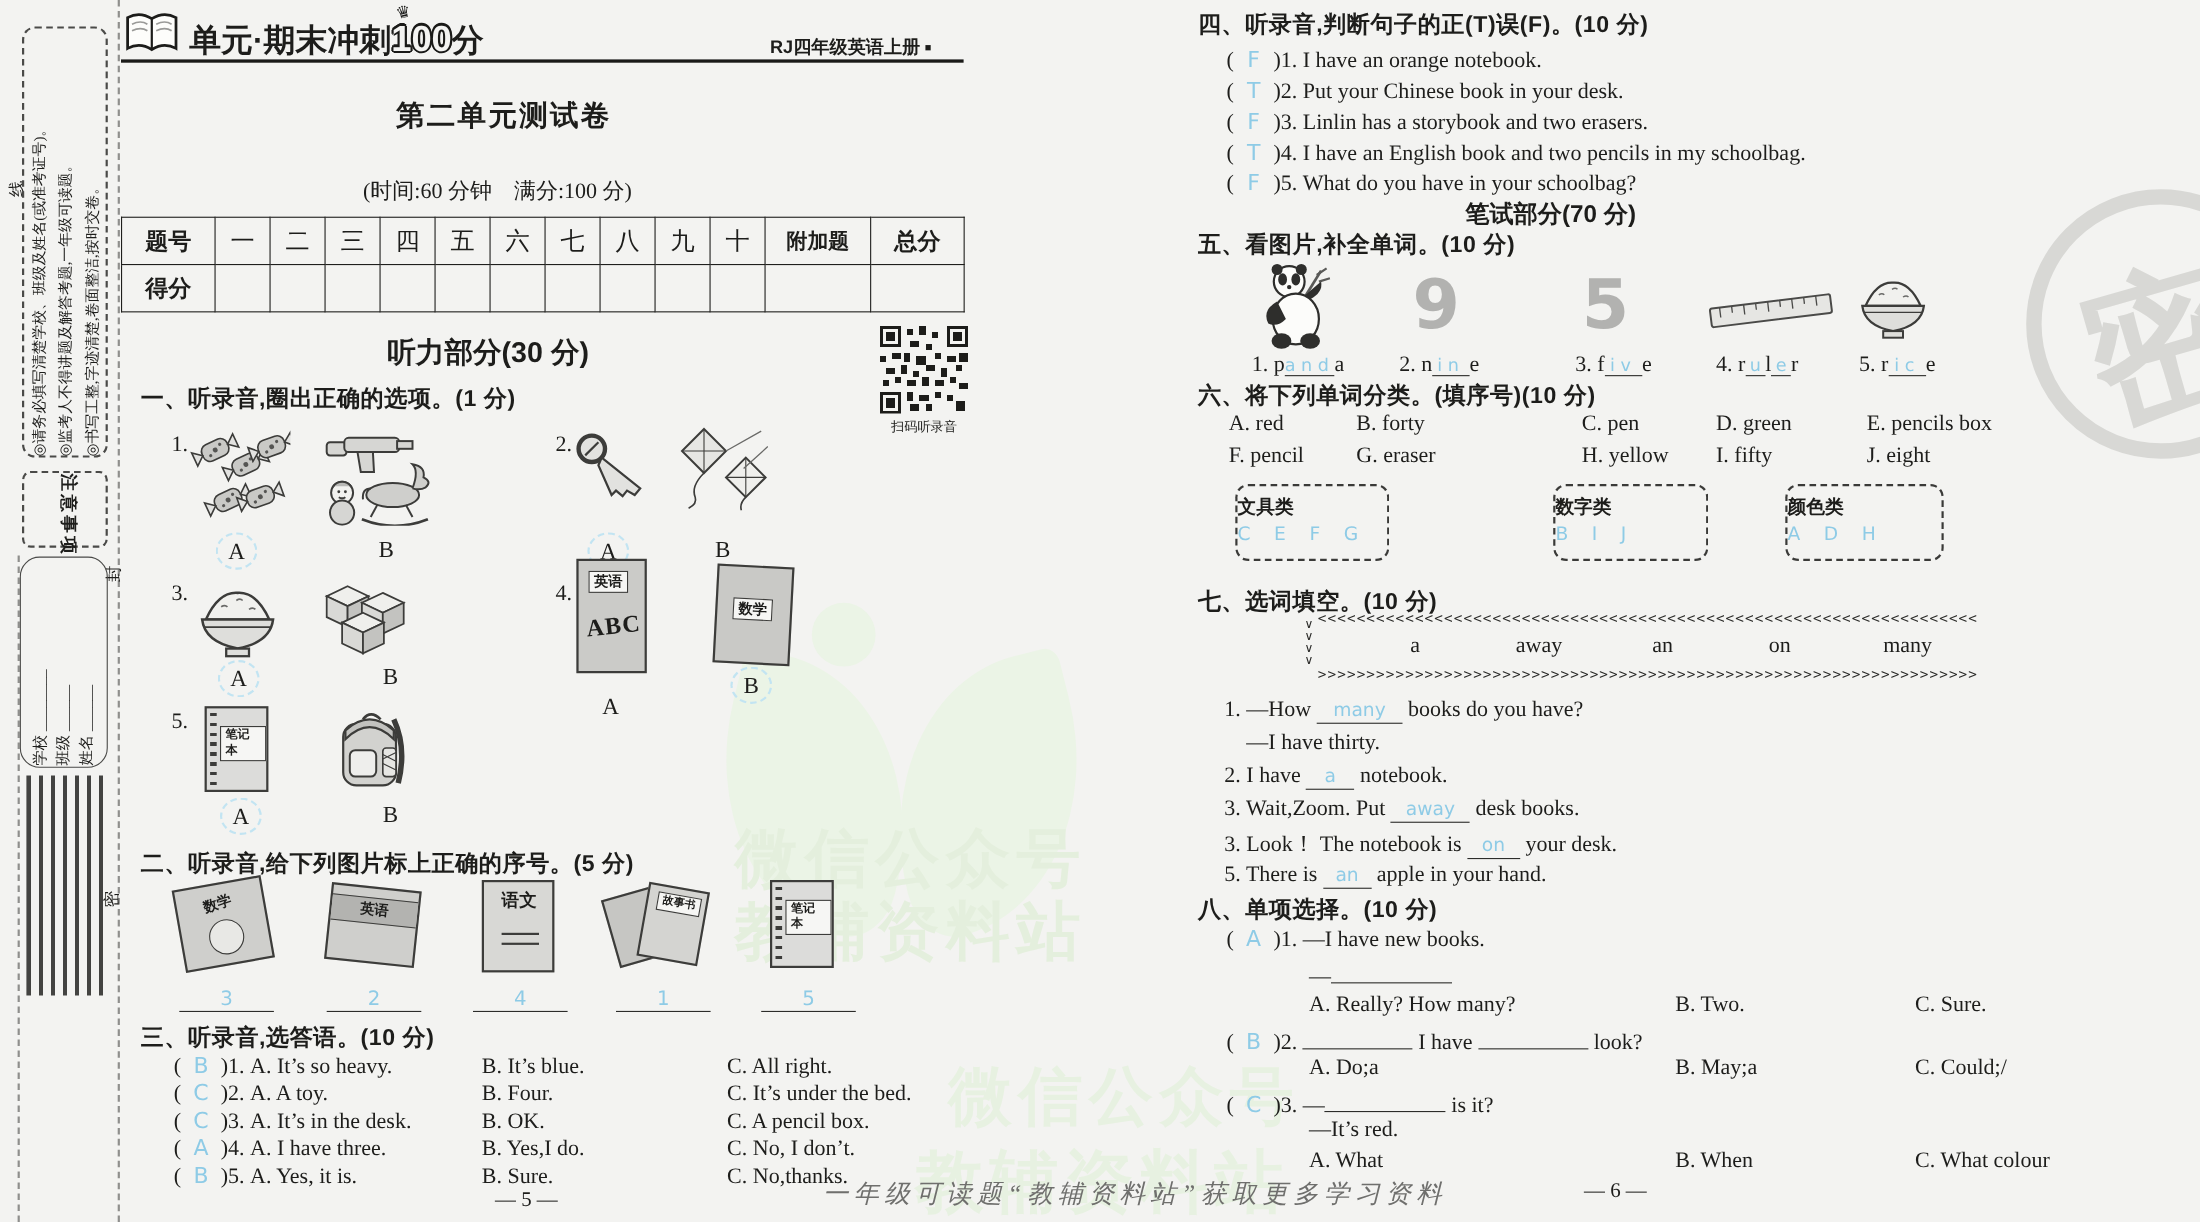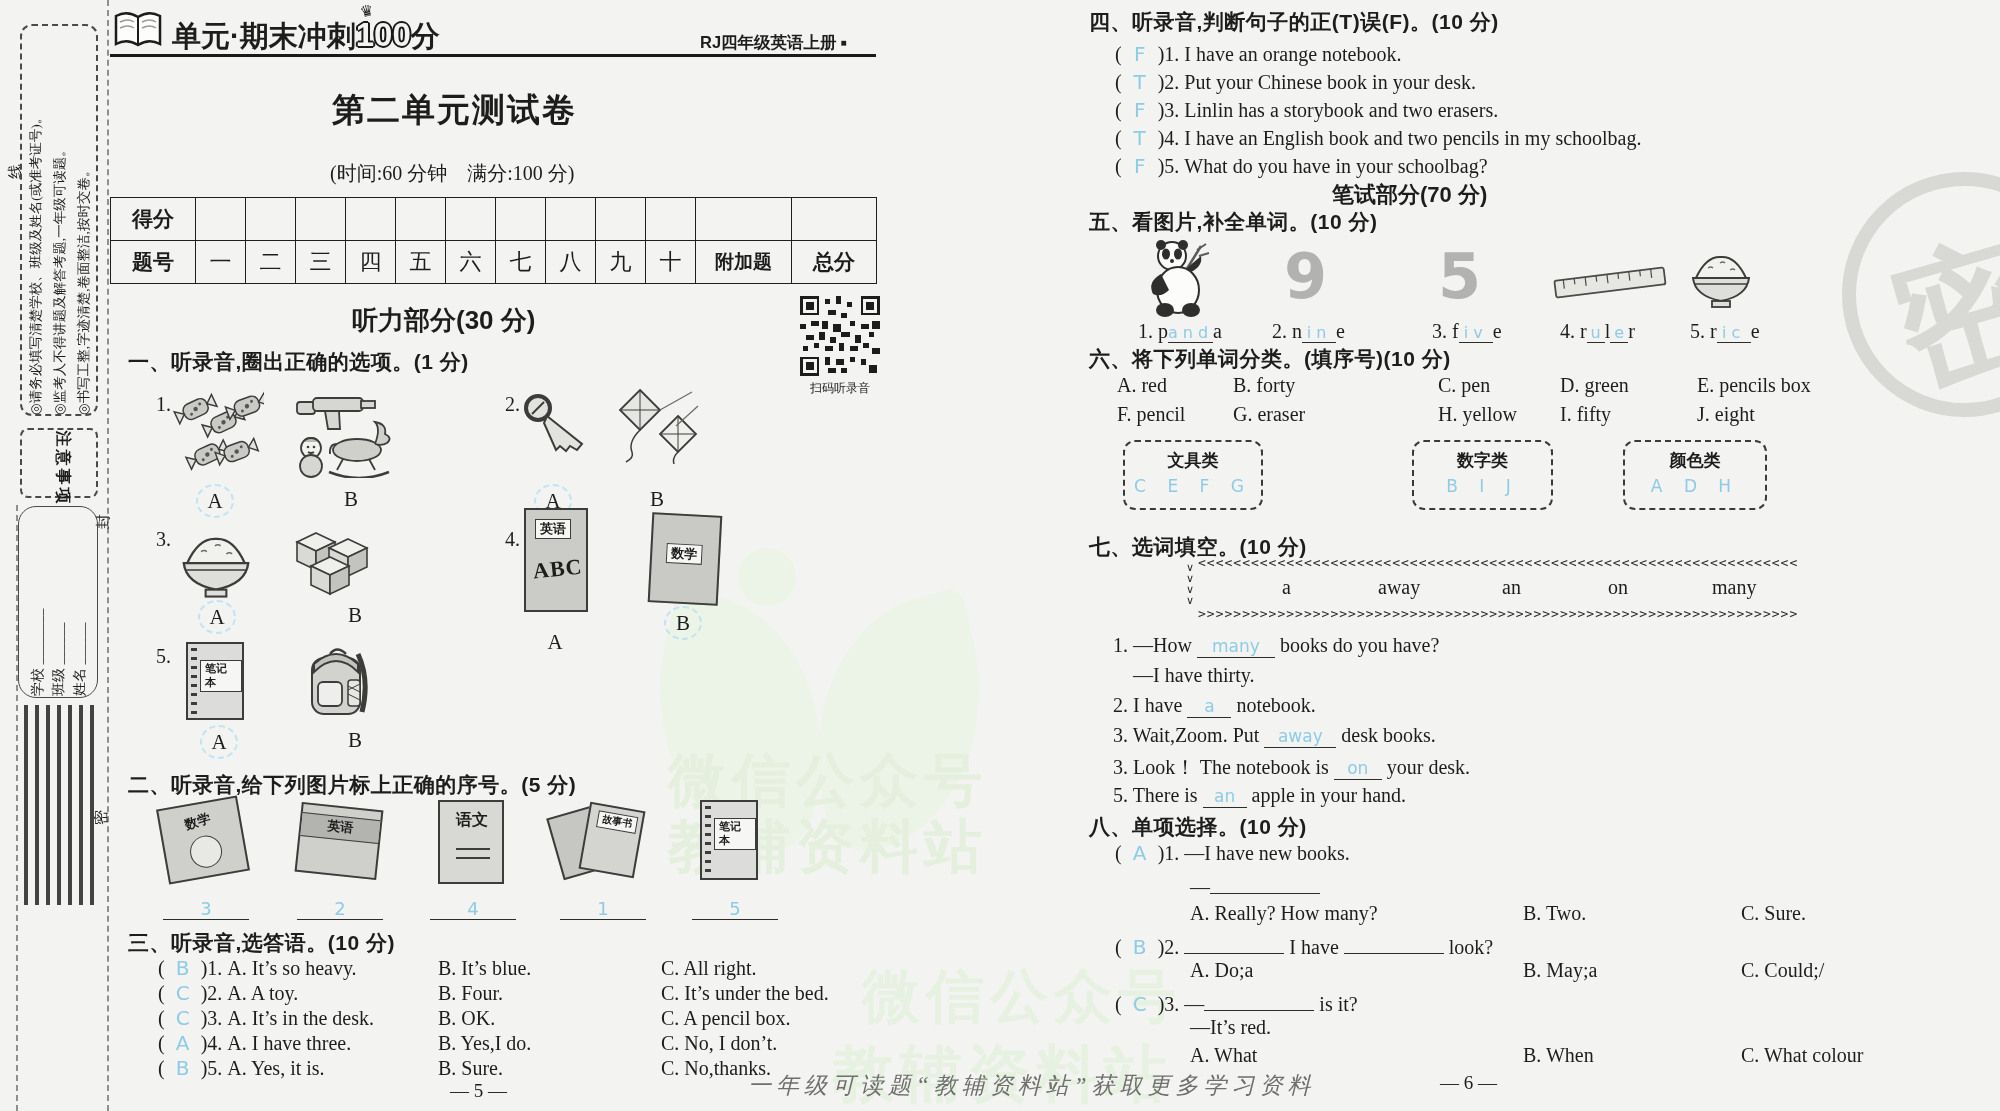--- a/index.html
+++ b/index.html
@@ -24,21 +24,21 @@
   .book{position:absolute;background:#d2d2cf;border:2px solid #3c3c3a}
   .blabel{position:absolute;background:#f6f6f4;border:1.5px solid #3c3c3a;font-size:13px;
           line-height:1.25;padding:1px 4px;font-family:"Liberation Sans",sans-serif;font-weight:bold}
   .spiral{position:absolute;left:3px;top:4px;bottom:4px;width:6px;
           background:repeating-linear-gradient(180deg,#3c3c3a 0 3px,transparent 3px 9px)}
   .wm{position:absolute;color:#e4efdd;font-weight:bold;letter-spacing:6px;font-size:58px;
       font-family:"Liberation Sans","DejaVu Sans",sans-serif;white-space:nowrap;pointer-events:none}
   .leaf{position:absolute;background:#ebf4e6;pointer-events:none}
   .vdash{position:absolute;border-left:2px dashed #8f8f8d;top:0;bottom:0;width:0}
   .dashedbox{position:absolute;border:2px dashed #4a4a48;border-radius:12px}
-  .catbox{position:absolute;border:2px dashed #3a3a38;border-radius:12px;text-align:center}
+  .catbox{position:absolute;border:2px dashed #3a3a38;border-radius:12px;text-align:left}
   .score-table{position:absolute;border-collapse:collapse;table-layout:fixed}
   .score-table td{border:1.8px solid #1f1f1d;text-align:center;height:43px;font-size:22px;
                   font-family:"Liberation Serif","DejaVu Serif",serif;overflow:hidden}
   .score-table td.h{font-family:"Liberation Sans","DejaVu Sans",sans-serif;font-weight:bold;font-size:21px}
   .outline100{font-family:"Liberation Sans","DejaVu Sans",sans-serif;font-weight:bold;font-size:33px;
       color:#f3f3f1;text-shadow:-2px 0 #1a1a18,2px 0 #1a1a18,0 -2px #1a1a18,0 2px #1a1a18,
       -1.4px -1.4px #1a1a18,1.4px 1.4px #1a1a18,-1.4px 1.4px #1a1a18,1.4px -1.4px #1a1a18}
   .rot{transform:rotate(-90deg);transform-origin:center;position:absolute}
   .arrowstrip{overflow:hidden;height:13px;font-size:13px;letter-spacing:1px;color:#2a2a28;
       font-family:"DejaVu Sans Mono",monospace;line-height:13px}
@@ -98,69 +98,69 @@
 </div>
 <div class="t" style="left:172px;top:16px">
   <span class="hei" style="font-size:29px">单元·期末冲刺</span><span style="position:relative;display:inline-block"><span class="t" style="left:4px;top:-14px;font-size:15px;transform:rotate(-14deg);color:#1a1a18">♛</span><span class="outline100">100</span></span><span class="hei" style="font-size:29px">分</span>
 </div>
 <div style="position:absolute;left:110px;top:54px;width:766px;height:3px;background:#1a1a18"></div>
 <div class="t" style="left:700px;top:32px">
   <span class="hei" style="font-size:16.5px">RJ四年级英语上册</span>
   <span style="font-size:10px;vertical-align:2px">■</span>
 </div>
 
-<div class="t hei" style="left:332px;top:88px;font-size:33px;letter-spacing:2px">第二单元测试卷</div>
+<div class="t hei" style="left:360px;top:88px;font-size:26px;letter-spacing:2px">第二单元测试卷</div>
 <div class="t ser" style="left:330px;top:160px;font-size:20px">(时间:60 分钟　满分:100 分)</div>
 
 <table class="score-table" style="left:110px;top:197px;width:766px">
   <colgroup>
       <col style="width:85px">
       <col style="width:50px">
       <col style="width:50px">
       <col style="width:50px">
       <col style="width:50px">
       <col style="width:50px">
       <col style="width:50px">
       <col style="width:50px">
       <col style="width:50px">
       <col style="width:50px">
       <col style="width:50px">
       <col style="width:96px">
       <col style="width:85px">
     </colgroup>
   <tbody>
       <tr>
+    <td class="h">题号</td>
+    <td>一</td>
+    <td>二</td>
+    <td>三</td>
+    <td>四</td>
+    <td>五</td>
+    <td>六</td>
+    <td>七</td>
+    <td>八</td>
+    <td>九</td>
+    <td>十</td>
+    <td class="h" style="font-size:19px">附加题</td>
+    <td class="h">总分</td>
+  </tr>
+  <tr>
     <td class="h">得分</td>
     <td></td>
         <td></td>
     <td></td>
         <td></td>
     <td></td>
         <td></td>
     <td></td>
         <td></td>
     <td></td>
         <td></td>
     <td></td>
         <td></td>
-  </tr>
-  <tr>
-    <td class="h">题号</td>
-    <td>一</td>
-    <td>二</td>
-    <td>三</td>
-    <td>四</td>
-    <td>五</td>
-    <td>六</td>
-    <td>七</td>
-    <td>八</td>
-    <td>九</td>
-    <td>十</td>
-    <td class="h" style="font-size:19px">附加题</td>
-    <td class="h">总分</td>
   </tr>
 </tbody>
   </table>
 
 <div class="t hei" style="left:352px;top:303px;font-size:26px">听力部分(30 分)</div>
 
 <div class="t" style="left:800px;top:296px">
   <svg viewBox="0 0 29 29" width="80" height="80" shape-rendering="crispEdges">
     <rect width="29" height="29" fill="#f3f3f1"></rect>
     <g fill="#1c1c1a">

